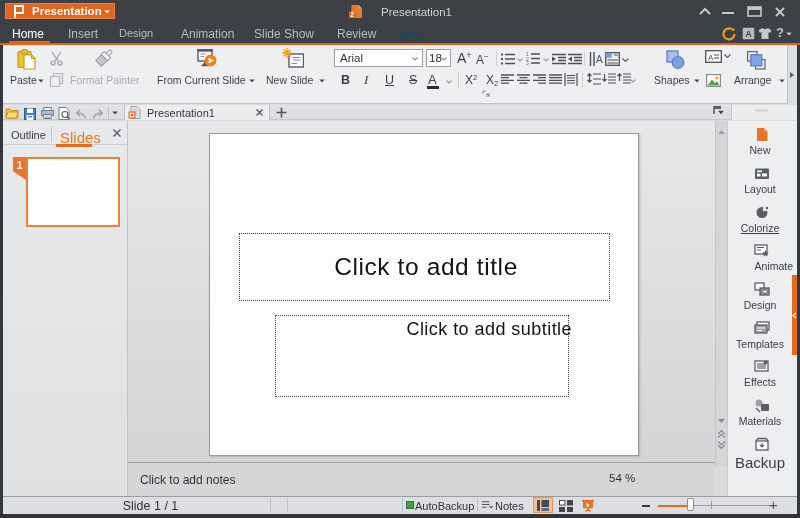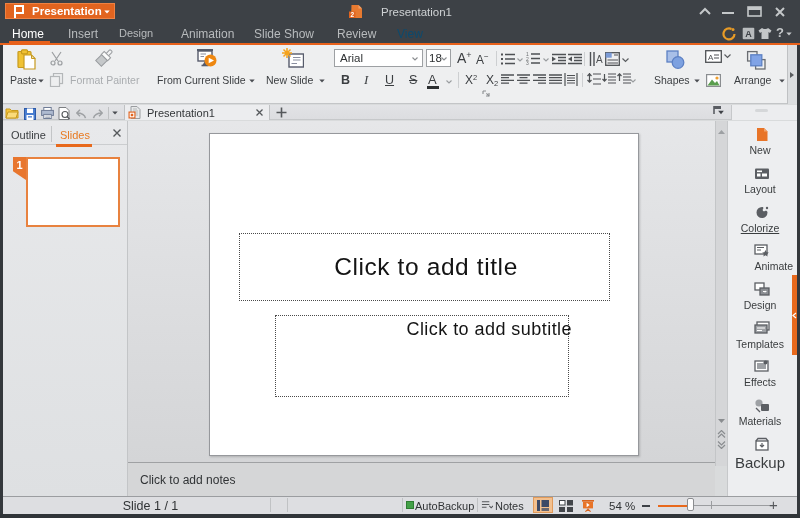--- a/index.html
+++ b/index.html
@@ -356,21 +356,21 @@
   <path d="M1 1 V9" stroke="#5a5d63" stroke-width="1.6"></path>
   <path d="M5 6 H11 M8 5 V7 M5.2 6.2 L8 9.4 L10.8 6.2" fill="none" stroke="#3f4247" stroke-width="0"></path>
   <path d="M5.2 5.8 L10.8 5.8 L8 9.2 Z" fill="#3f4247"></path>
 </svg>
 <div class="abs" style="left:755px;top:109px;width:13px;height:3px;background:#d5d7d9;border-radius:1.5px;"></div>
 
 <div class="abs" style="left:3px;top:121px;width:125px;height:375px;background:linear-gradient(#e8e9eb,#dee0e2);border-right:1px solid #c3c5c7;"></div>
 <div class="abs" style="left:3px;top:144px;width:124px;height:1px;background:#cbcdcf;"></div>
 <div class="abs" style="left:11px;top:129px;color:#3b3e41;font-size:11px;">Outline</div>
 <div class="abs" style="left:51px;top:126px;width:1px;height:16px;background:#c3c5c7;"></div>
-<div class="abs" style="left:60px;top:129px;color:#e87a22;font-size:11px;">Slides</div>
+<div class="abs" style="left:60px;top:129px;color:#e87a22;font-size:15px;">Slides</div>
 <div class="abs" style="left:56px;top:144px;width:36px;height:3px;background:#e8691c;"></div>
 <svg class="abs" style="left:112px;top:128px;" width="10" height="10" viewBox="0 0 10 10">
     <path d="M1.5 1.5 L8.5 8.5 M8.5 1.5 L1.5 8.5" stroke="#55585b" stroke-width="1.4"></path>
   </svg>
 
 <div class="abs" style="left:13px;top:157px;width:13px;height:23px;background:#e8762e;clip-path:polygon(0 0,100% 0,100% 100%,0 62%);"></div>
 <div class="abs" style="left:13px;top:158px;width:13px;height:14px;color:#fff;font-size:11px;font-weight:bold;text-align:center;line-height:14px;">1</div>
 <div class="abs" style="left:26px;top:157px;width:94px;height:70px;background:#fff;border:2px solid #e8823f;"></div>
 
 <div class="abs" style="left:128px;top:121px;width:587px;height:341px;background:linear-gradient(#e6e7e9,#d4d5d7);"></div>
@@ -429,21 +429,21 @@
   <rect x="8" y="0" width="6" height="5.5" fill="#43464a"></rect>
   <rect x="0" y="7" width="6" height="5" fill="#43464a"></rect>
   <rect x="8" y="7" width="6" height="5" fill="#43464a"></rect>
 </svg>
 <svg class="abs" style="left:582px;top:500px;" width="12" height="12" viewBox="0 0 12 12">
   <path d="M0 0 H12 V1.6 H0 Z" fill="#d8641e"></path>
   <rect x="1" y="1.6" width="10" height="6.8" fill="#e87428"></rect>
   <path d="M4.6 2.8 L7.6 5 L4.6 7.2 Z" fill="#fff"></path>
   <path d="M6 8.4 V10 M3.4 11.6 L6 9.2 L8.6 11.6" fill="none" stroke="#d8641e" stroke-width="1.2"></path>
 </svg>
-<div class="abs" style="left:609px;top:500px;color:#303335;font-size:11.5px;">54 %</div>
+<div class="abs" style="left:609px;top:472px;color:#303335;font-size:11.5px;">54 %</div>
 <div class="abs" style="left:642px;top:505px;width:8px;height:2px;background:#3d4146;"></div>
 <div class="abs" style="left:658px;top:504.5px;width:30px;height:2px;background:#e8691c;"></div>
 <div class="abs" style="left:693px;top:504.5px;width:77px;height:1.5px;background:#9b9da0;"></div>
 <div class="abs" style="left:711px;top:501px;width:1px;height:8px;background:#9b9da0;"></div>
 <div class="abs" style="left:687px;top:498px;width:7px;height:13px;background:#fdfdfd;border:1px solid #8b8d90;border-radius:2px;"></div>
 <div class="abs" style="left:769px;top:496px;color:#55585b;font-size:15px;">+</div>
 
 <svg class="abs" style="left:754px;top:127px;" width="16" height="15" viewBox="0 0 16 15">
     <path d="M3 1 h7 l3.5 3.5 v9.5 h-10.5 z" fill="#e87428"></path>
     <path d="M10 1 l3.5 3.5 h-3.5 z" fill="#f2a26a"></path>

